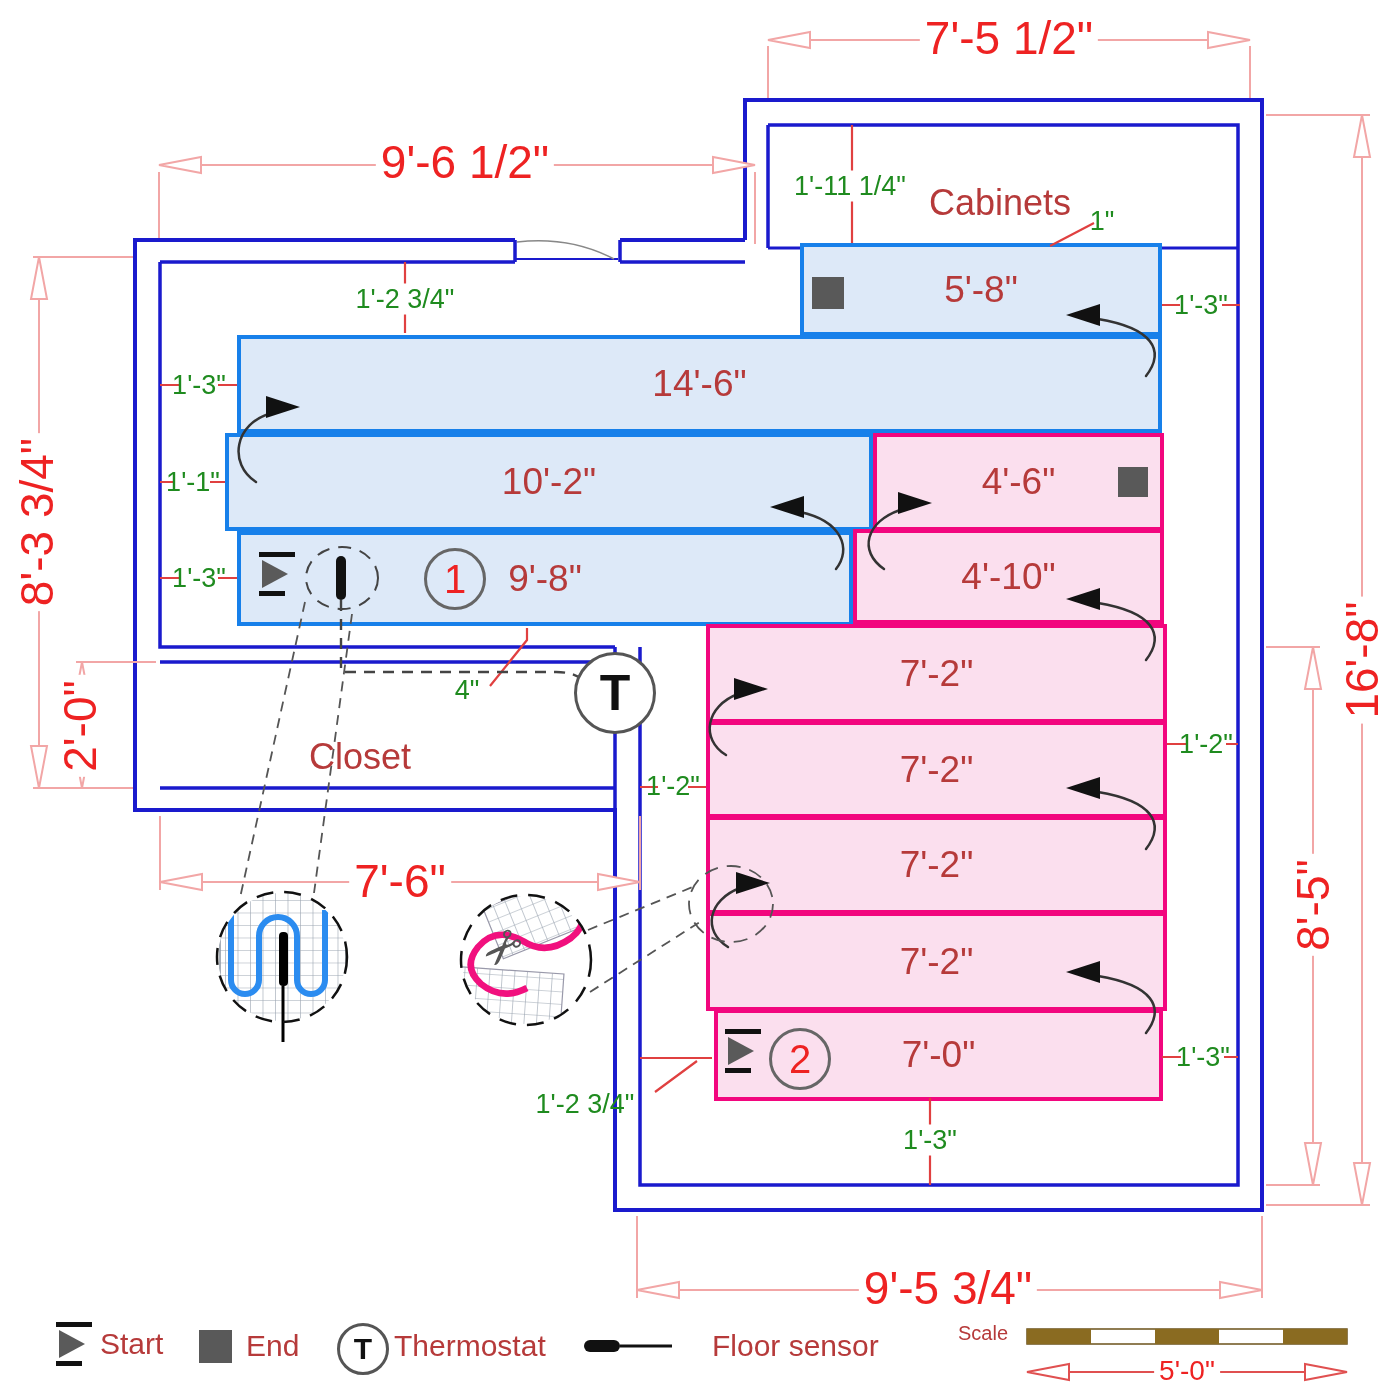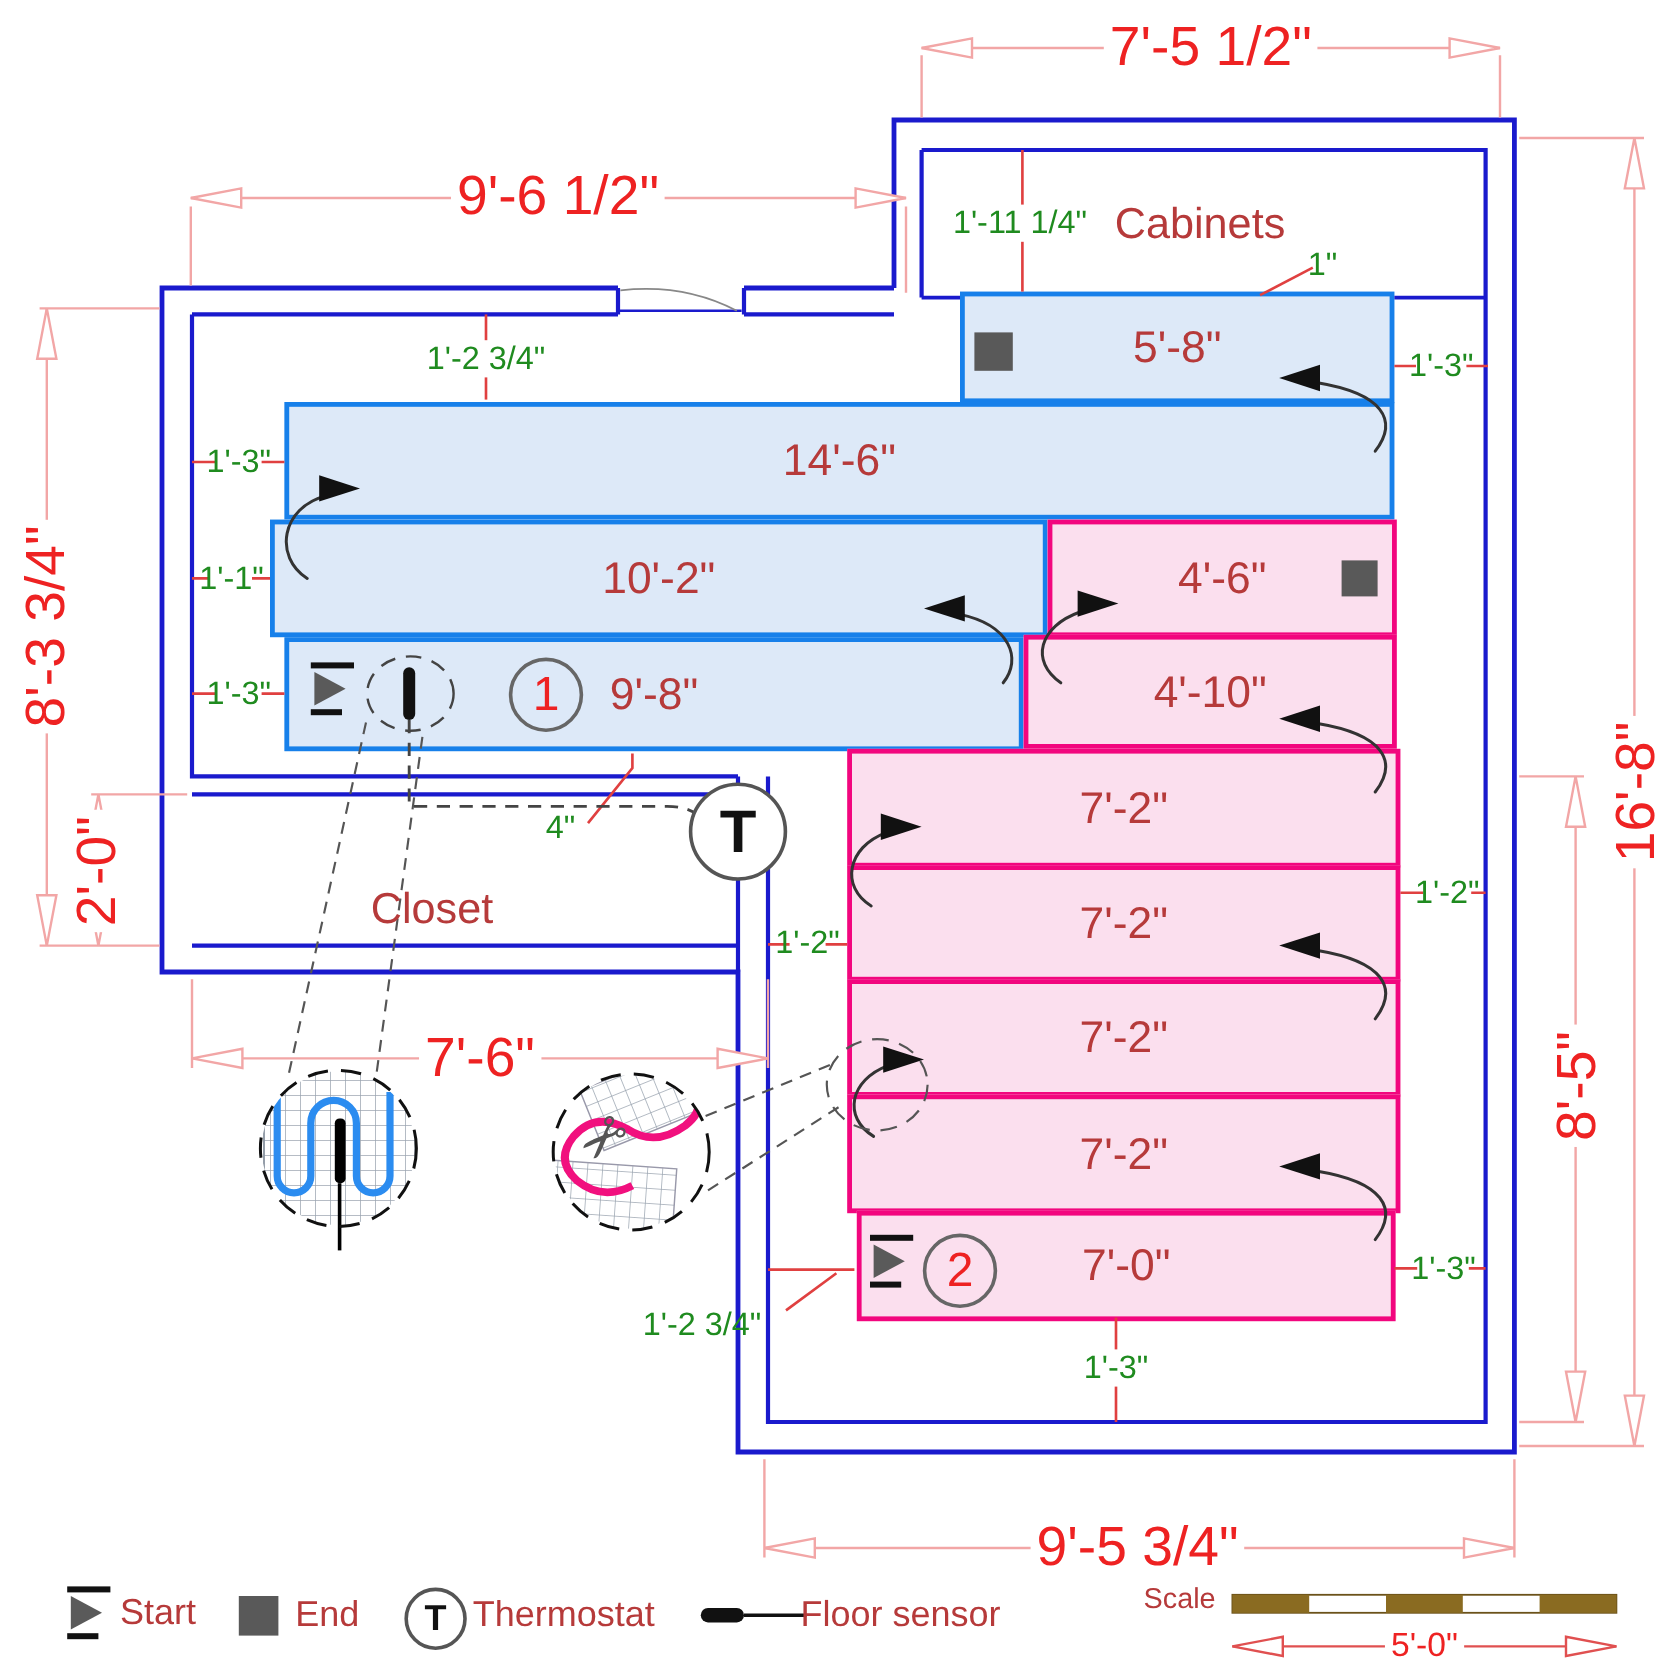--- a/index.html
+++ b/index.html
@@ -256,33 +256,33 @@
   <div class="lbl green" style="left:193px;top:482px">1'-1"</div>
   <div class="lbl green" style="left:199px;top:578px">1'-3"</div>
   <div class="lbl green bg" style="left:405px;top:299px">1'-2 3/4"</div>
   <div class="lbl green" style="left:467px;top:690px">4"</div>
   <div class="lbl green" style="left:1206px;top:744px">1'-2"</div>
   <div class="lbl green" style="left:673px;top:786px">1'-2"</div>
   <div class="lbl green" style="left:585px;top:1104px">1'-2 3/4"</div>
   <div class="lbl green" style="left:1203px;top:1057px">1'-3"</div>
   <div class="lbl green bg" style="left:930px;top:1140px">1'-3"</div>
 
-  <div class="lbl darkred" style="left:1000px;top:186px">Cabinets</div>
+  <div class="lbl darkred" style="left:1000px;top:203px">Cabinets</div>
   <div class="lbl darkred" style="left:360px;top:757px">Closet</div>
 
   <div class="flag" style="left:56px;top:1322px">
     <div class="bar"></div>
     <div class="tri"></div>
     <div class="bar short"></div>
   </div>
   <div class="lbl lft legend-t" style="left:100px;top:1344px">Start</div>
 
   <div class="end-square" style="left:199px;top:1330px;width:33px;height:33px"></div>
   <div class="lbl lft legend-t" style="left:246px;top:1346px">End</div>
 
   <div class="tstat small" style="left:337px;top:1323px">T</div>
   <div class="lbl lft legend-t" style="left:394px;top:1346px">Thermostat</div>
 
-  <div class="lbl lft legend-t" style="left:667px;top:1346px">Floor sensor</div>
-
-  <div class="lbl legend-t" style="left:983px;top:1333px;font-size:24px">Scale</div>
+  <div class="lbl lft legend-t" style="left:712px;top:1346px">Floor sensor</div>
+
+  <div class="lbl legend-t" style="left:983px;top:1333px;font-size:20px">Scale</div>
 
 </div>
 
 </body></html>

